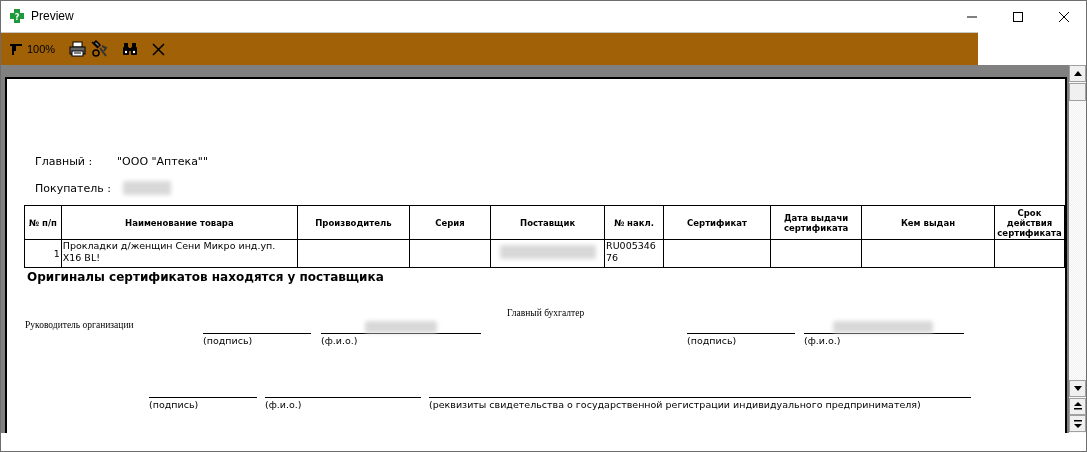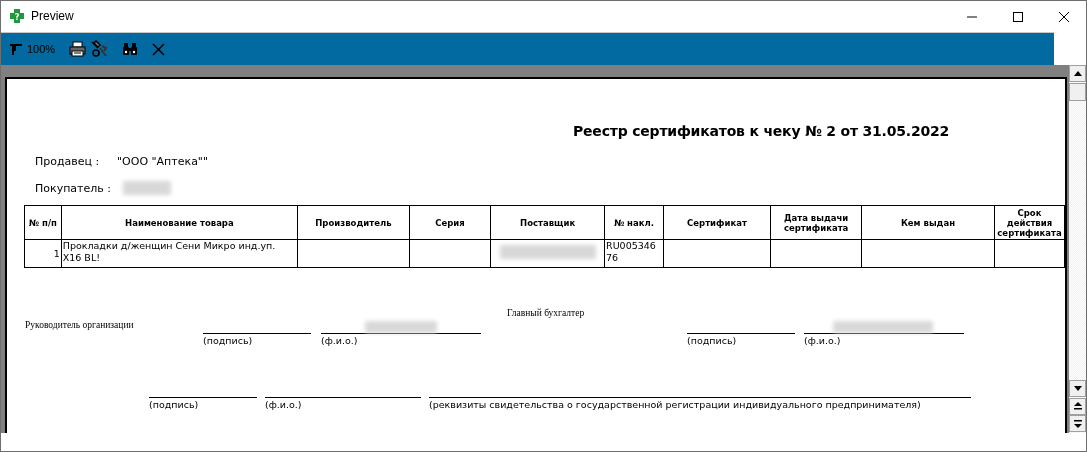--- a/index.html
+++ b/index.html
@@ -5,21 +5,21 @@
   * { box-sizing: border-box; margin: 0; padding: 0; }
   html, body { width: 1087px; height: 452px; overflow: hidden; background: #ffffff; font-family: "DejaVu Sans", sans-serif; }
   .window { position: absolute; left: 0; top: 0; width: 1087px; height: 452px; border: 1px solid #6e6e6e; background: #fff; }
   .titlebar { position: absolute; left: 0; top: 0; width: 1085px; height: 31px; background: #fff; }
   .app-icon { position: absolute; left: 8px; top: 7px; width: 16px; height: 16px; }
   .title-text { position: absolute; left: 30px; top: 8px; font-size: 12px; color: #000; font-family: "Liberation Sans", sans-serif; }
   .win-btn { position: absolute; top: 0; width: 46px; height: 31px; display: flex; align-items: center; justify-content: center; cursor: default; }
   .win-min { left: 948px; }
   .win-max { left: 994px; }
   .win-close { left: 1040px; }
-  .toolbar { position: absolute; left: 0; top: 31px; width: 1053px; height: 33px; background: #0369a1; border-top: 1px solid #c8c8c8; }
+  .toolbar { position: absolute; left: 0; top: 31px; width: 977px; height: 33px; background: #a16207; border-top: 1px solid #c8c8c8; }
   .tb-btn { position: absolute; top: 5px; height: 22px; display: flex; align-items: center; }
   .tb-zoom-text { font-size: 11px; font-family: "Liberation Sans", sans-serif; color: #000; margin-left: 4px; }
   .viewport { position: absolute; left: 0; top: 64px; width: 1068px; height: 368px; background: #808080; overflow: hidden; }
   .page { position: absolute; left: 4px; top: 12px; width: 1062px; height: 400px; background: #fff; border-left: 2px solid #000; border-top: 2px solid #000; border-right: 2px solid #000; }
   .doc-title { position: absolute; left: 566px; top: 44px; font-size: 14px; font-weight: bold; font-family: "DejaVu Sans", sans-serif; letter-spacing: -0.2px; }
   .label-row { position: absolute; font-size: 11px; font-family: "DejaVu Sans", sans-serif; color: #000; }
   .blur { display: inline-block; background: #d8d8d8; filter: blur(2px); border-radius: 2px; }
   table.reg { position: absolute; left: 17px; top: 126px; border-collapse: collapse; font-family: "DejaVu Sans", sans-serif; }
   table.reg th, table.reg td { border: 1px solid #000; font-size: 8.5px; padding: 0 1px; vertical-align: middle; }
   table.reg th { font-weight: bold; text-align: center; height: 34px; line-height: 10px; }
@@ -100,23 +100,22 @@
     <div class="tb-btn" style="left:151px;">
       <svg width="13" height="13" viewBox="0 0 13 13">
           <path d="M1 1L12 12M12 1L1 12" stroke="#000" stroke-width="1.6"></path>
         </svg>
     </div>
   </div>
 
   <div class="viewport">
     <div class="page">
 
-      <div class="doc-title">Реестр сертификатов к чеку №  2   от 31.05.2022</div>
-
-      <div class="label-row" style="left:28px; top:76px;">Продавец :</div>
+
+      <div class="label-row" style="left:28px; top:76px;">Главный :</div>
       <div class="label-row" style="left:110px; top:76px;">"ООО "Аптека""</div>
 
       <div class="label-row" style="left:28px; top:103px;">Покупатель :</div>
       <div class="label-row" style="left:116px; top:102px;">
         <span class="blur" style="width:48px; height:14px;"></span>
       </div>
 
       <table class="reg">
         <thead>
           <tr>
@@ -141,20 +140,21 @@
             <td style="vertical-align:middle; text-align:center;"><span class="blur" style="width:96px; height:14px;"></span></td>
             <td style="word-break:break-all;">RU00534676</td>
             <td></td>
             <td></td>
             <td></td>
             <td></td>
           </tr>
         </tbody>
       </table>
 
+      <div class="note">Оригиналы сертификатов находятся у поставщика</div>
 
       <div class="sig-label" style="left:18px; top:240px;">Руководитель организации</div>
       <div class="sig-line" style="left:196px; top:254px; width:108px;"></div>
       <div class="sig-cap" style="left:196px; top:256px; width:108px;">(подпись)</div>
       <div class="sig-line" style="left:314px; top:254px; width:160px;"></div>
       <div style="position:absolute; left:358px; top:239px;"><span class="blur" style="width:72px; height:12px;"></span></div>
       <div class="sig-cap" style="left:314px; top:256px; width:160px;">(ф.и.о.)</div>
 
       <div class="sig-label" style="left:500px; top:228px;">Главный бухгалтер</div>
       <div class="sig-line" style="left:680px; top:254px; width:108px;"></div>

